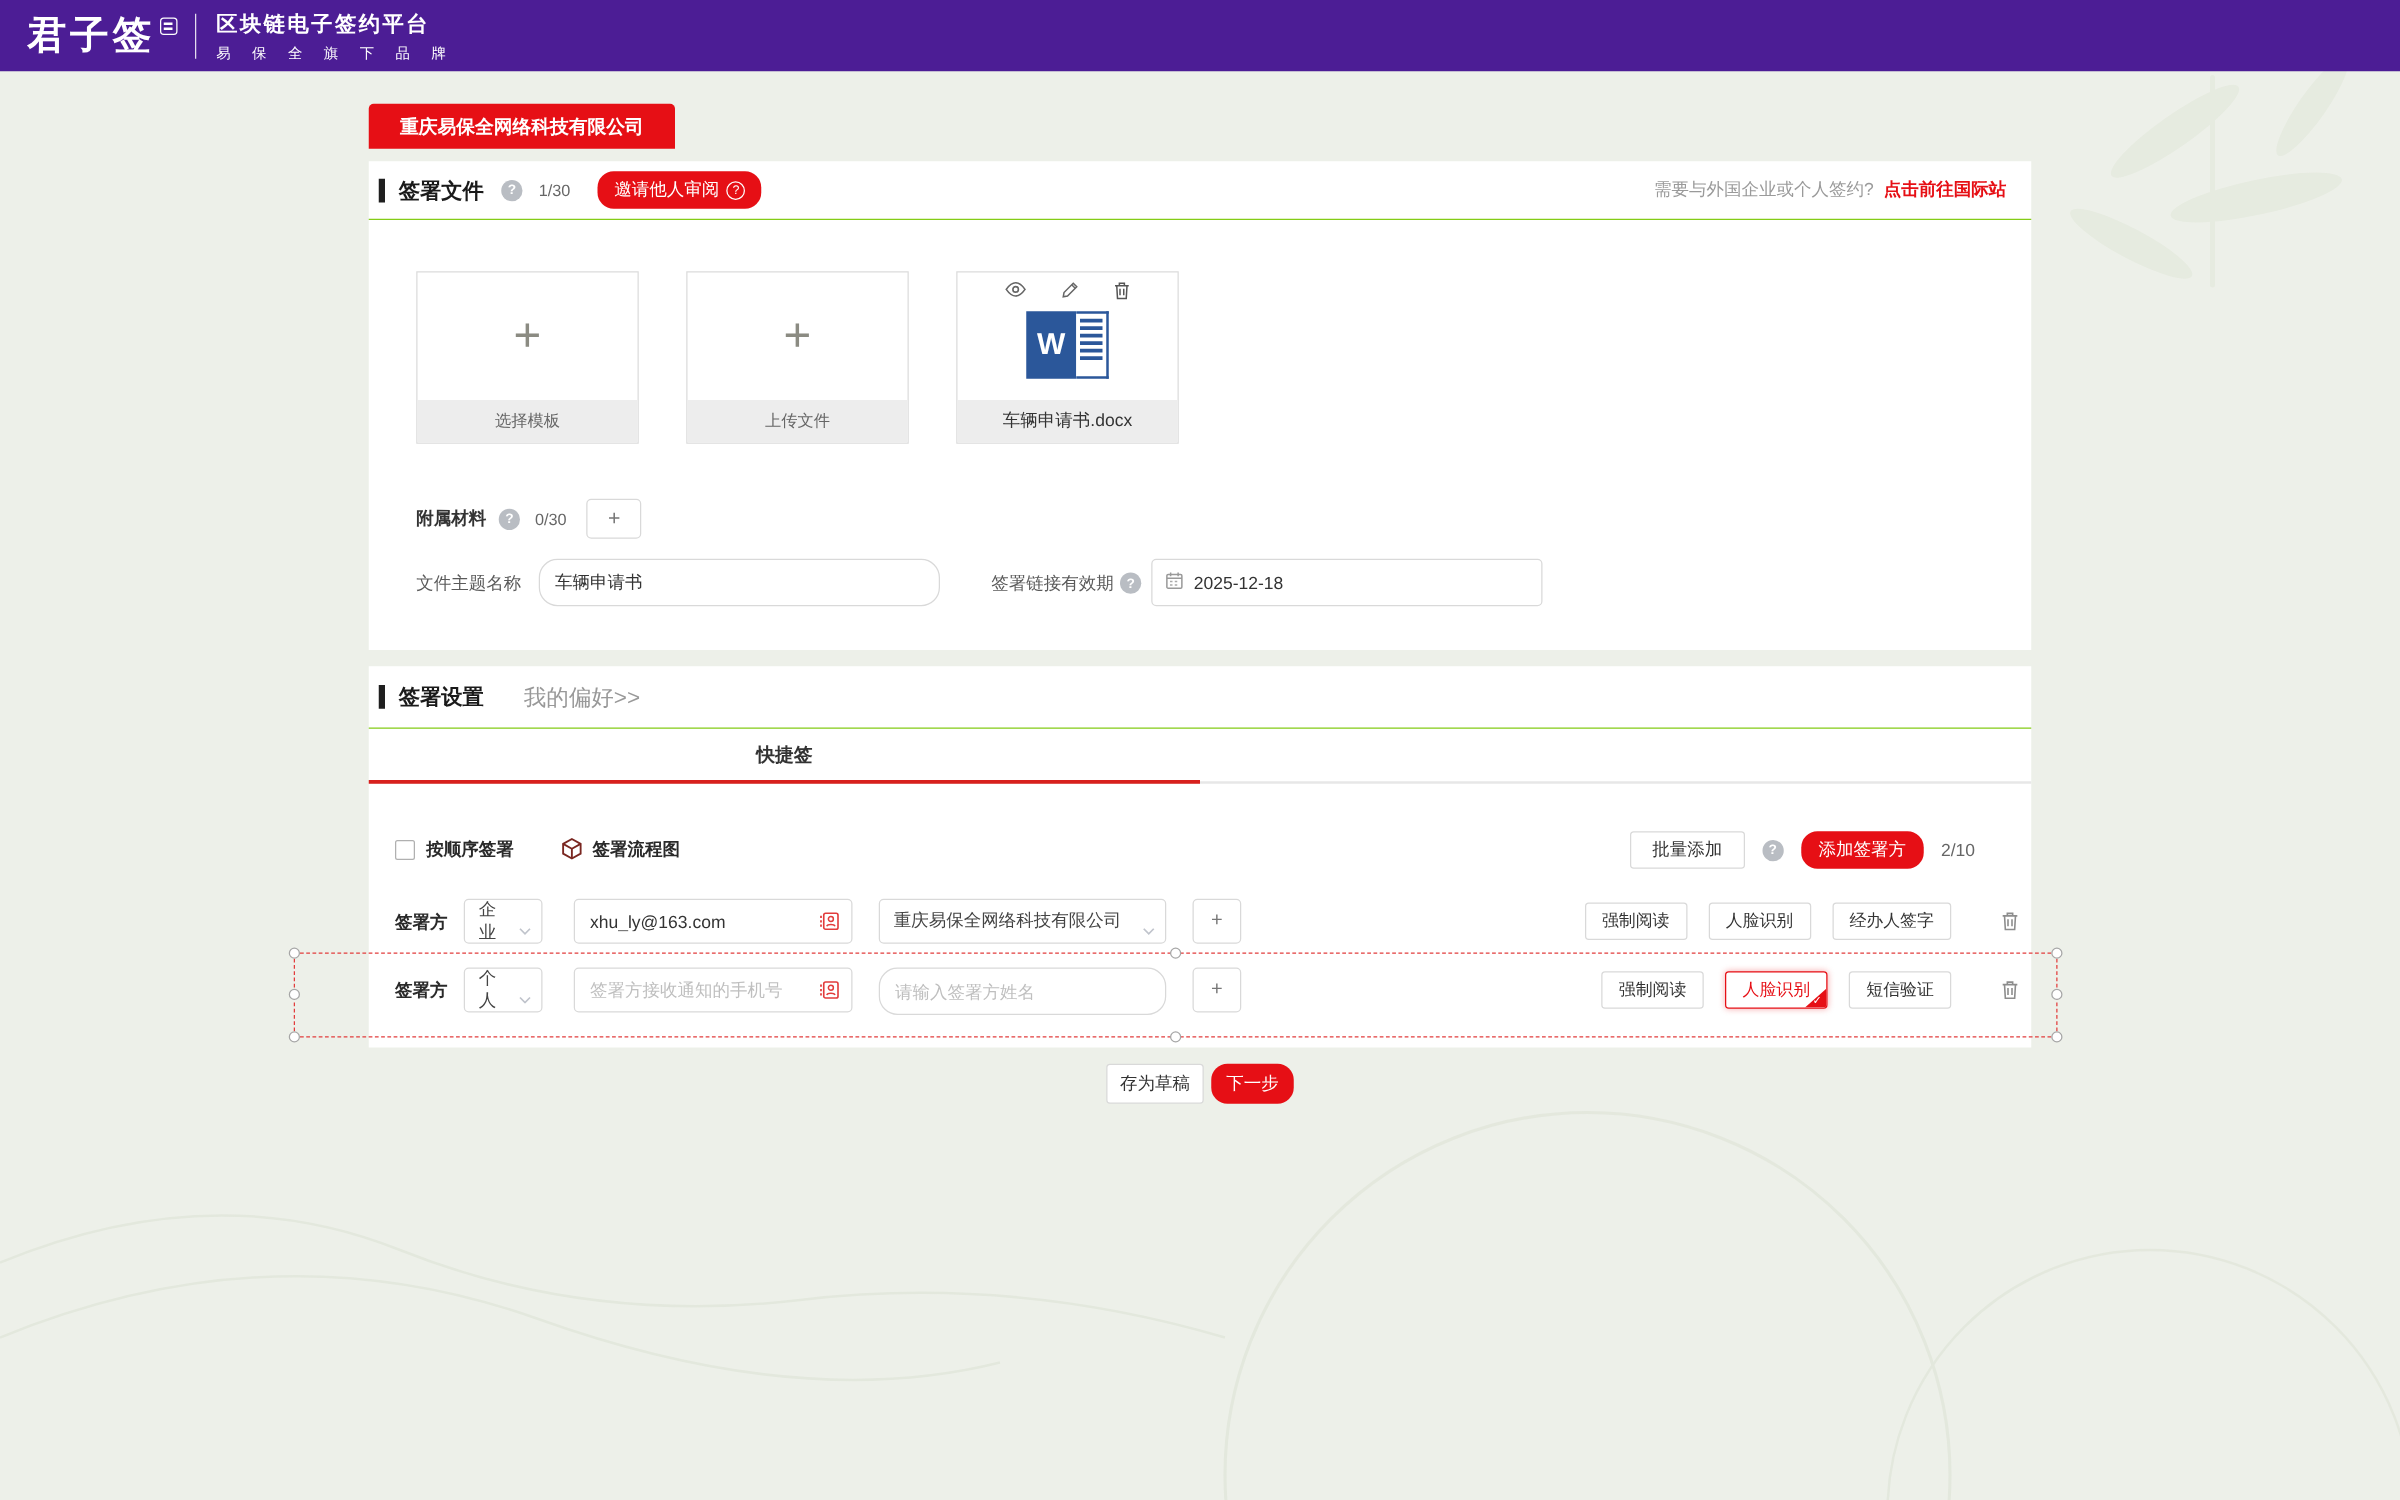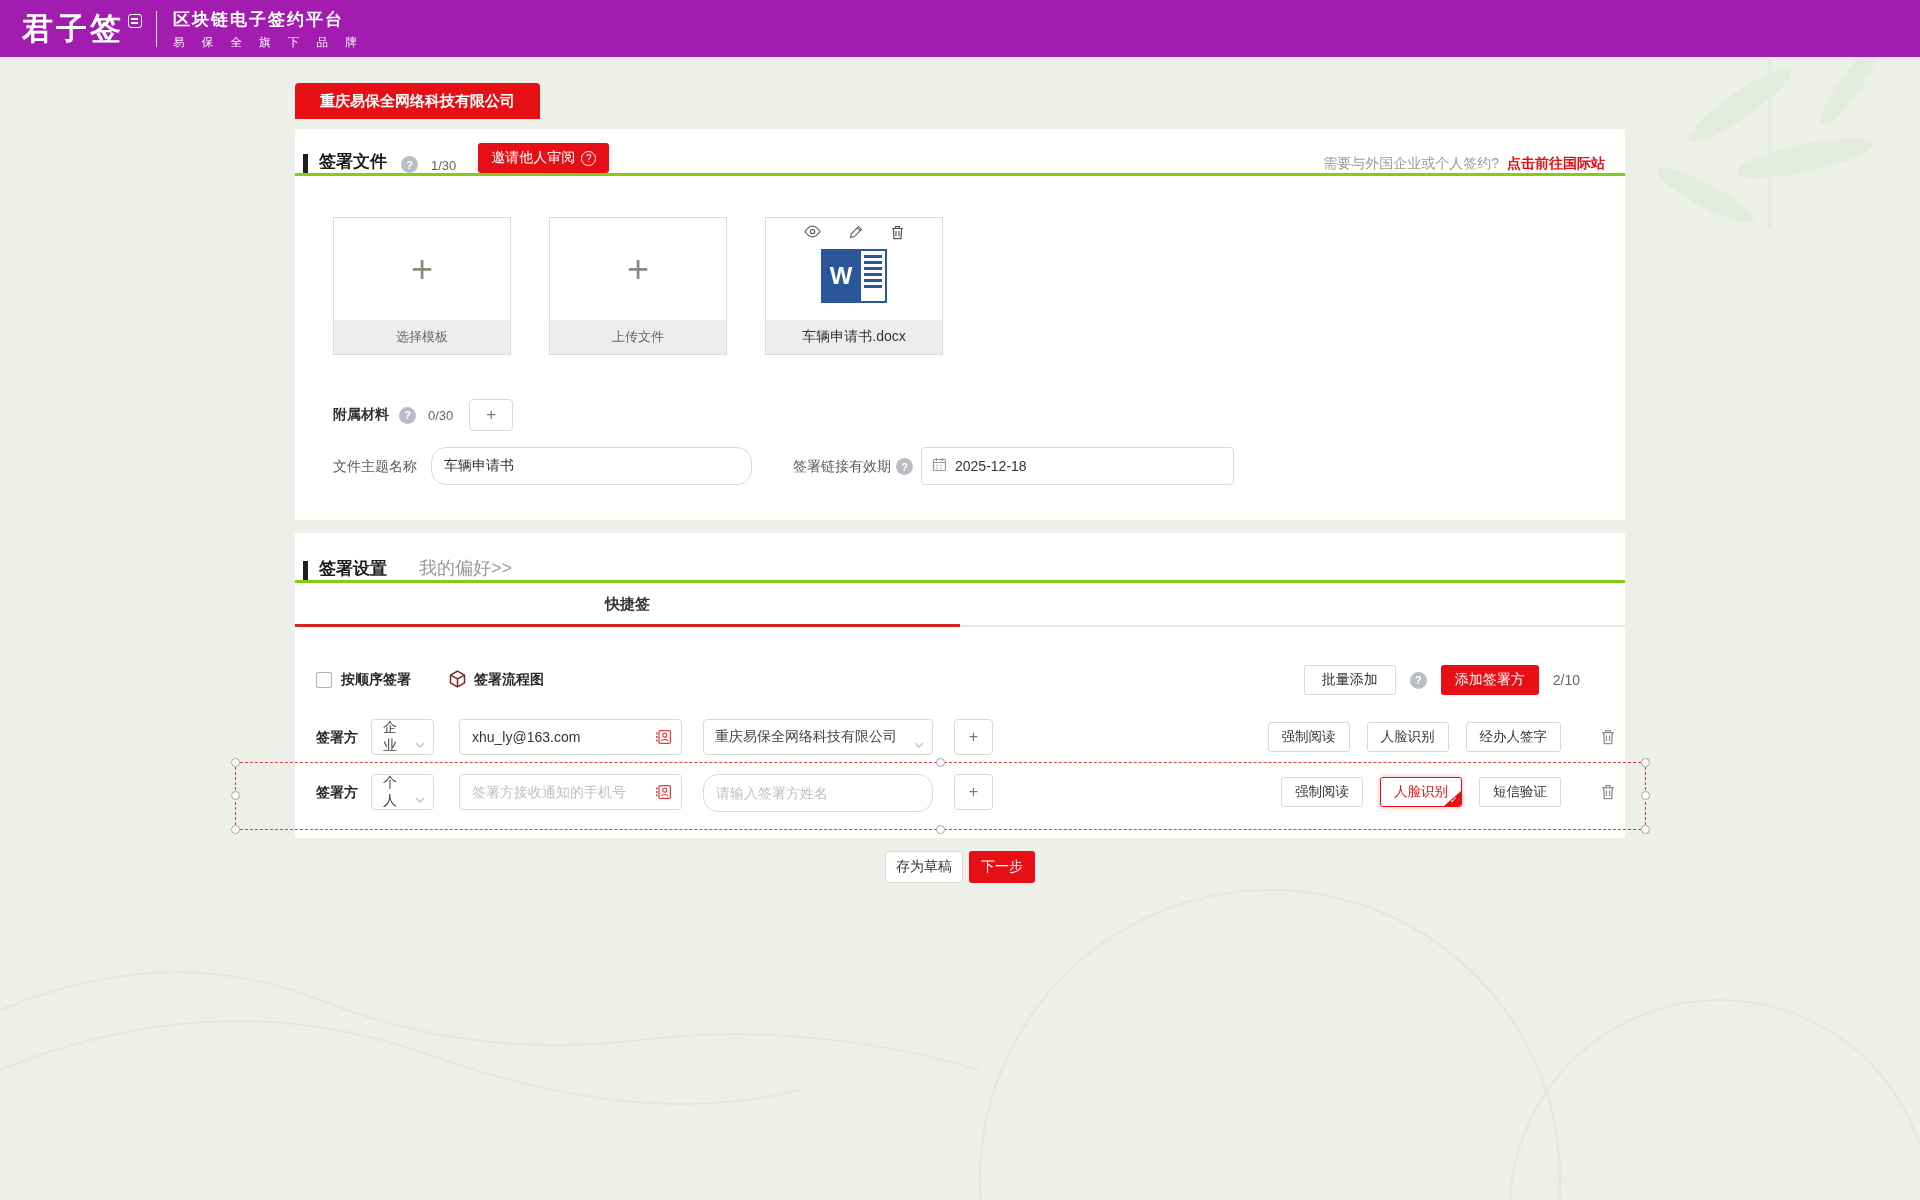--- a/index.html
+++ b/index.html
@@ -5,21 +5,21 @@
   * { margin:0; padding:0; box-sizing:border-box; }
   html,body { width:1920px; height:1200px; }
   body {
     font-family:"Liberation Sans","DejaVu Sans",sans-serif;
     background:#edf0e9; color:#333; overflow:hidden; position:relative; font-size:14px;
   }
   .bg-decor { position:absolute; left:0; top:0; z-index:0; }
 
   
   .header { position:absolute; left:0; top:0; width:1920px; height:57px;
-    background:#a21caf; display:flex; align-items:center; padding-left:22px; z-index:5; }
+    background:#4c1d95; display:flex; align-items:center; padding-left:22px; z-index:5; }
   .logo { display:flex; align-items:flex-end; color:#fff; cursor:pointer; }
   .logo-text { font-family:"DejaVu Serif","Liberation Serif",serif; font-weight:bold;
     font-size:31px; letter-spacing:3px; line-height:1; }
   .logo-seal { width:14px; height:14px; border:1.5px solid #fff; border-radius:3px;
     margin:0 0 16px 4px; position:relative; }
   .logo-seal::before { content:""; position:absolute; left:2px; top:3px; width:7px; height:1.5px; background:#fff; }
   .logo-seal::after  { content:""; position:absolute; left:2px; top:7px; width:7px; height:1.5px; background:#fff; }
   .hdr-divider { width:1px; height:36px; background:rgba(255,255,255,.85); margin:0 16px 0 14px; }
   .taglines { color:#fff; }
   .tag1 { font-size:17px; font-weight:bold; letter-spacing:2px; }
@@ -28,30 +28,30 @@
   
   .content { position:absolute; left:295px; top:0; width:1330px; z-index:2; }
   .company-tab { position:absolute; left:0; top:83px; height:36px; background:#e60f15;
     border-radius:4px 4px 0 0; color:#fff; font-size:15px; font-weight:bold;
     display:flex; align-items:center; padding:0 25px; cursor:pointer; }
   .panel { position:absolute; left:0; width:1330px; background:#fff; }
   .panel1 { top:129px; height:391px; }
   .panel2 { top:533px; height:305px; }
 
   
-  .sec-head { display:flex; align-items:flex-end; height:47px; padding:0 20px 0 8px;
-    border-bottom:3px solid #84cc16; }
+  .sec-head { display:flex; align-items:center; height:47px; padding:0 20px 0 8px;
+    border-bottom:1px solid #84cc16; }
   .sec-bar { width:5px; height:19px; background:#1f1f1f; margin-right:11px; }
   .sec-title { font-size:17px; font-weight:bold; color:#1a1a1a; }
   .help { width:17px; height:17px; border-radius:50%; background:#b9bdc3; color:#fff;
     font-size:11px; font-weight:bold; display:inline-flex; align-items:center;
     justify-content:center; flex:none; }
   .count-txt { color:#666; font-size:13px; }
 
-  .red-btn { background:#e60f15; color:#fff; border:none; border-radius:3px;
+  .red-btn { background:#e60f15; color:#fff; border:none; border-radius:13px;
     font-size:14px; cursor:pointer; display:inline-flex; align-items:center;
     justify-content:center; font-family:Liberation Sans, sans-serif; }
   .ghost-btn { background:#fff; color:#333; border:1px solid #d9d9d9; border-radius:3px;
     font-size:14px; cursor:pointer; display:inline-flex; align-items:center;
     justify-content:center; font-family:inherit; }
   .invite-btn { height:30px; padding:0 13px; margin-left:22px; gap:6px; }
   .help-onred { width:15px; height:15px; border-radius:50%; border:1px solid #fff;
     background:transparent; color:#fff; font-size:10px; display:inline-flex;
     align-items:center; justify-content:center; }
   .foreign { margin-left:auto; display:flex; align-items:center; gap:8px; font-size:14px; }

